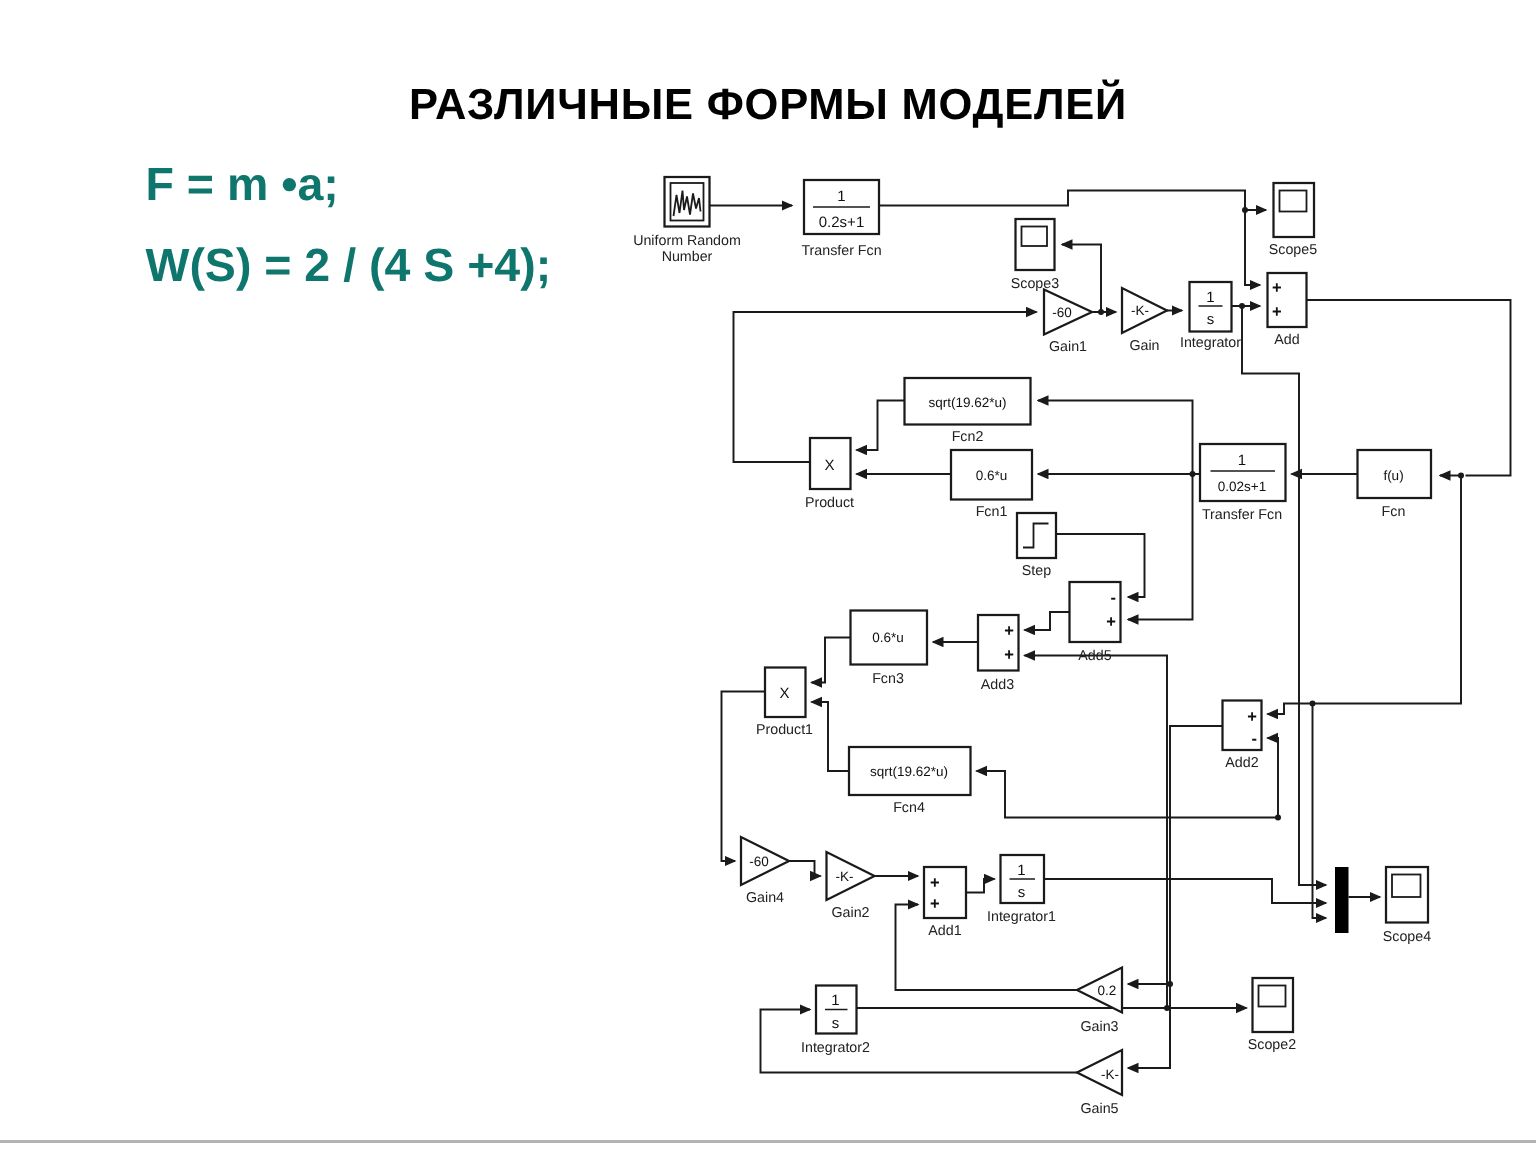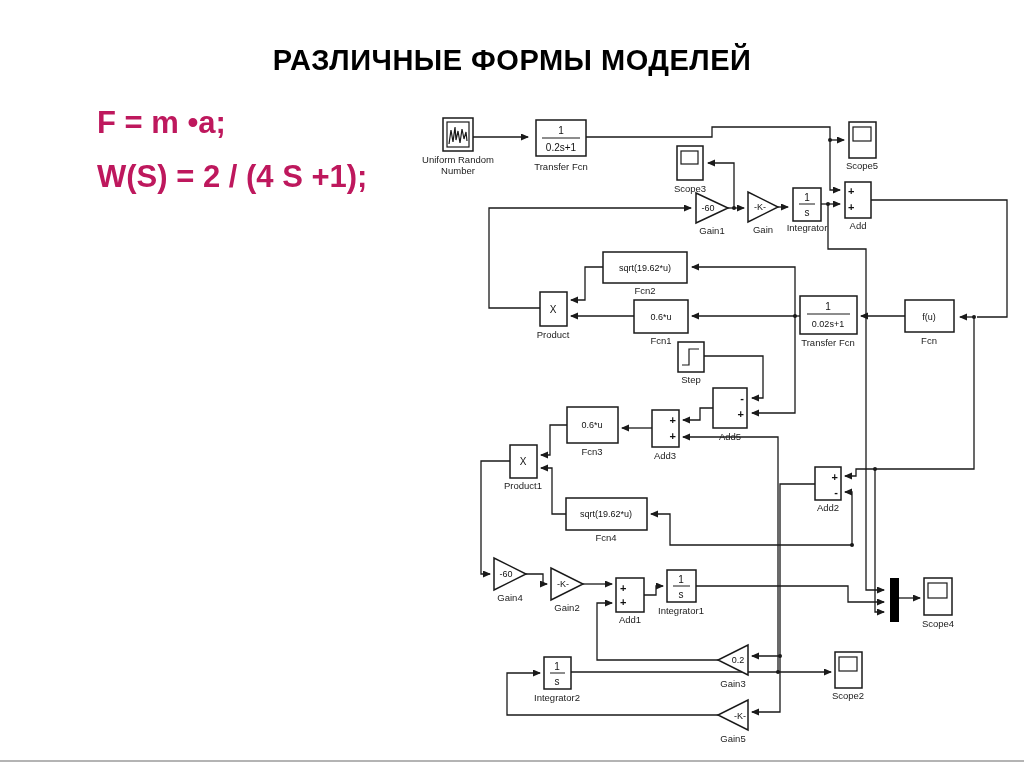--- a/index.html
+++ b/index.html
@@ -1,20 +1,20 @@
 <!DOCTYPE html>
 <html><head>
 <meta charset="utf-8">
 <style>
   html,body{margin:0;padding:0;background:#fff;}
   .slide{position:relative;width:1024px;height:767px;background:#ffffff;overflow:hidden;
          font-family:"Liberation Sans","DejaVu Sans",sans-serif;}
-  .title{position:absolute;left:0;top:44px;width:1024px;text-align:center;
+  .title{position:absolute;left:0;top:54px;width:1024px;text-align:center;
          font-size:29px;font-weight:bold;color:#000;letter-spacing:0.5px;}
-  .formulas{position:absolute;left:97px;top:96px;font-size:31px;font-weight:bold;color:#be185d;
+  .formulas{position:absolute;left:97px;top:96px;font-size:31px;font-weight:bold;color:#0f766e;
             line-height:54px;white-space:nowrap;}
   .diagram-svg{position:absolute;left:0;top:0;}
   .bottom-line{position:absolute;left:0;top:760px;width:1024px;height:2px;background:#b4b4b4;}
 
   
   .wire{fill:none;stroke:#1a1a1a;stroke-width:1.3;}
   .blk{fill:#ffffff;stroke:#1a1a1a;stroke-width:1.5;}
   .blk-in{fill:#ffffff;stroke:#1a1a1a;stroke-width:1.2;}
   .muxbar{fill:#000000;stroke:none;}
   .dot{fill:#1a1a1a;stroke:none;}
@@ -29,21 +29,21 @@
 </style>
 </head>
 <body>
 
 <div class="slide">
 
   <div class="title">РАЗЛИЧНЫЕ ФОРМЫ МОДЕЛЕЙ</div>
 
   <div class="formulas">
     <div>F = m •a;</div>
-    <div>W(S) = 2 / (4 S +1);</div>
+    <div>W(S) = 2 / (4 S +4);</div>
   </div>
 
   <svg class="diagram-svg" width="1024" height="767" viewBox="0 0 1024 767">
     <defs>
       <marker id="arr" markerWidth="8" markerHeight="8" refX="7" refY="3.5" orient="auto" markerUnits="userSpaceOnUse">
         <path d="M0,0 L8,3.5 L0,7 Z" fill="#1a1a1a"></path>
       </marker>
     </defs>
 
     <g>

